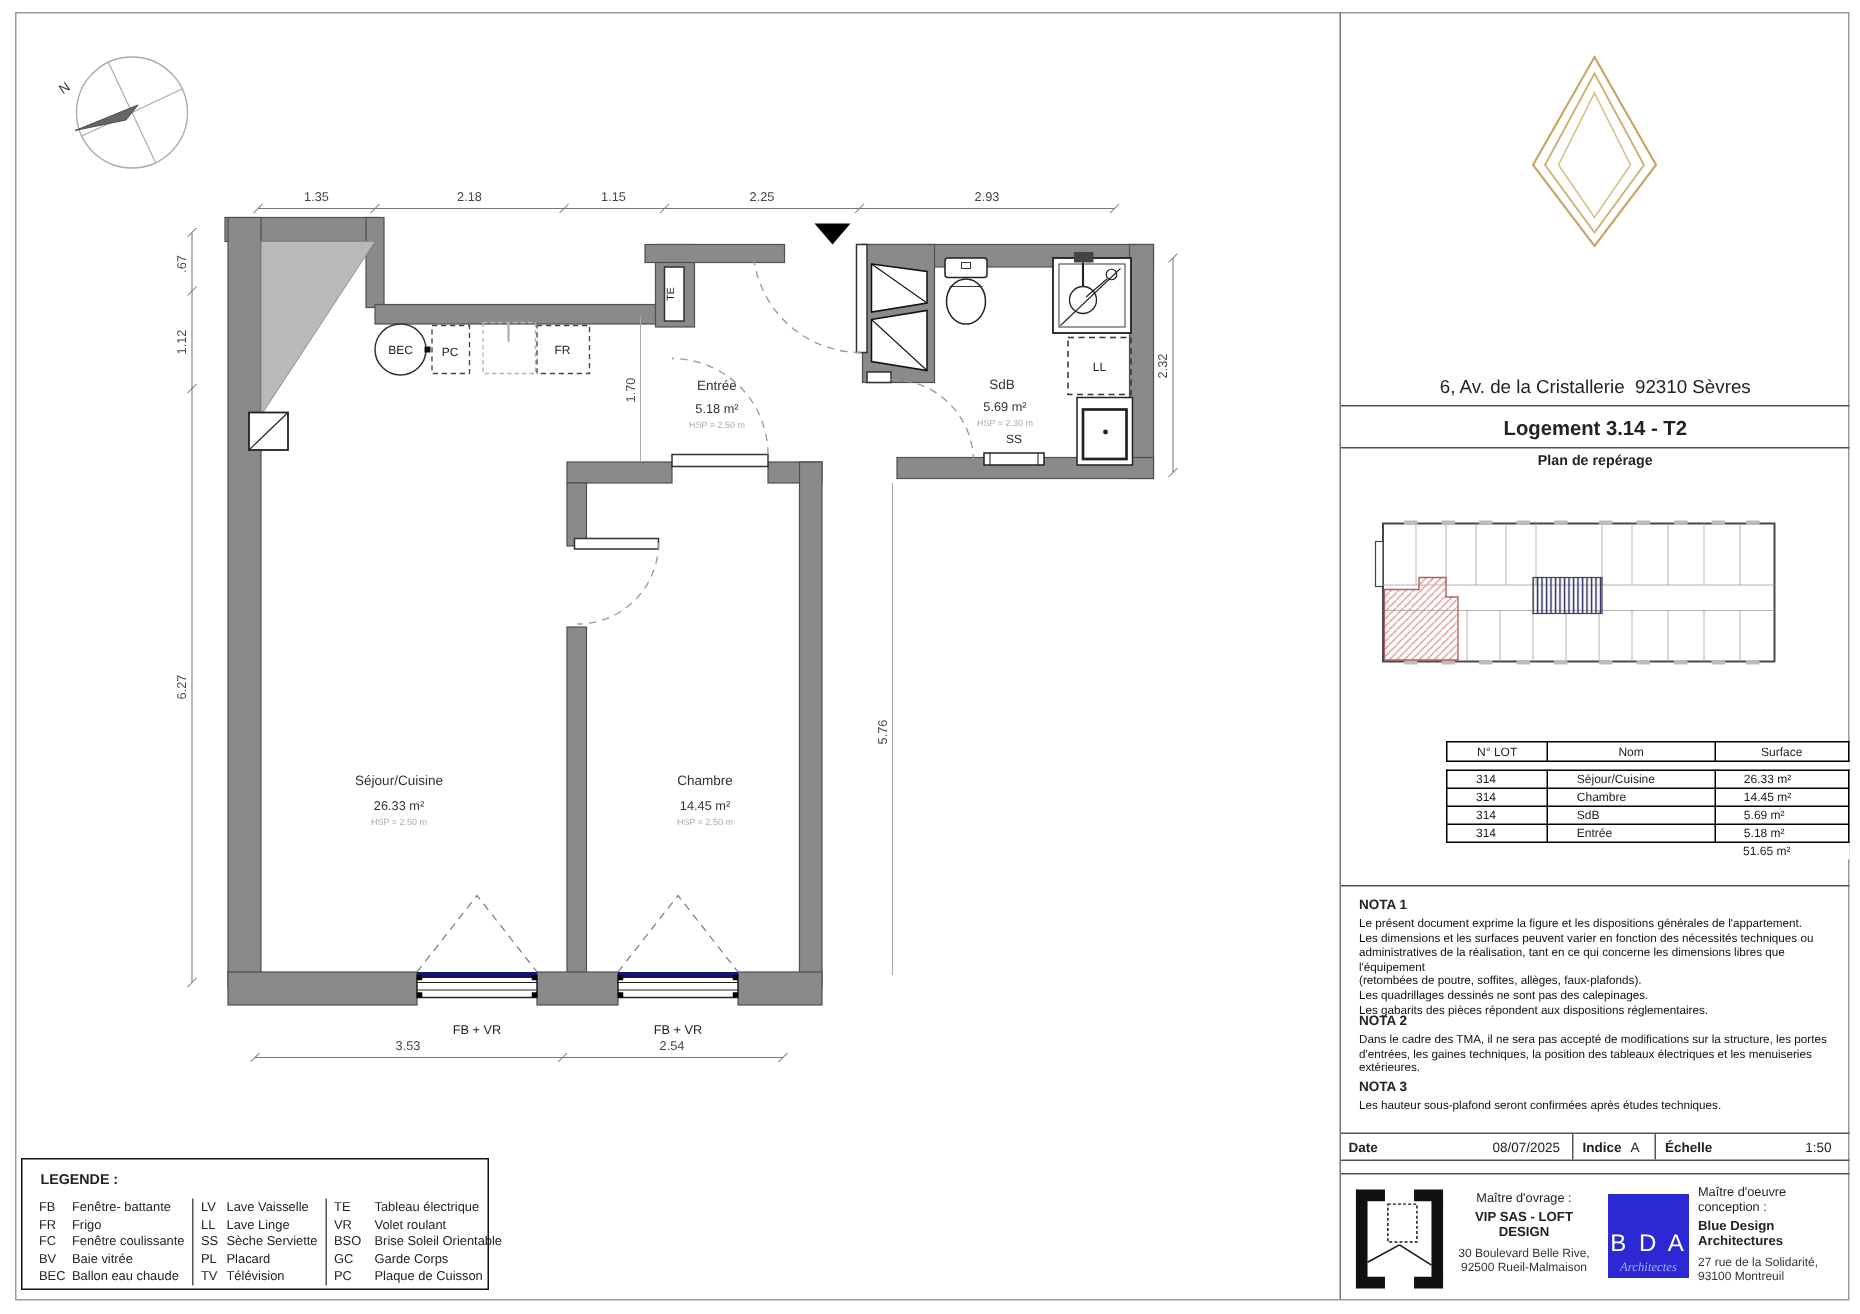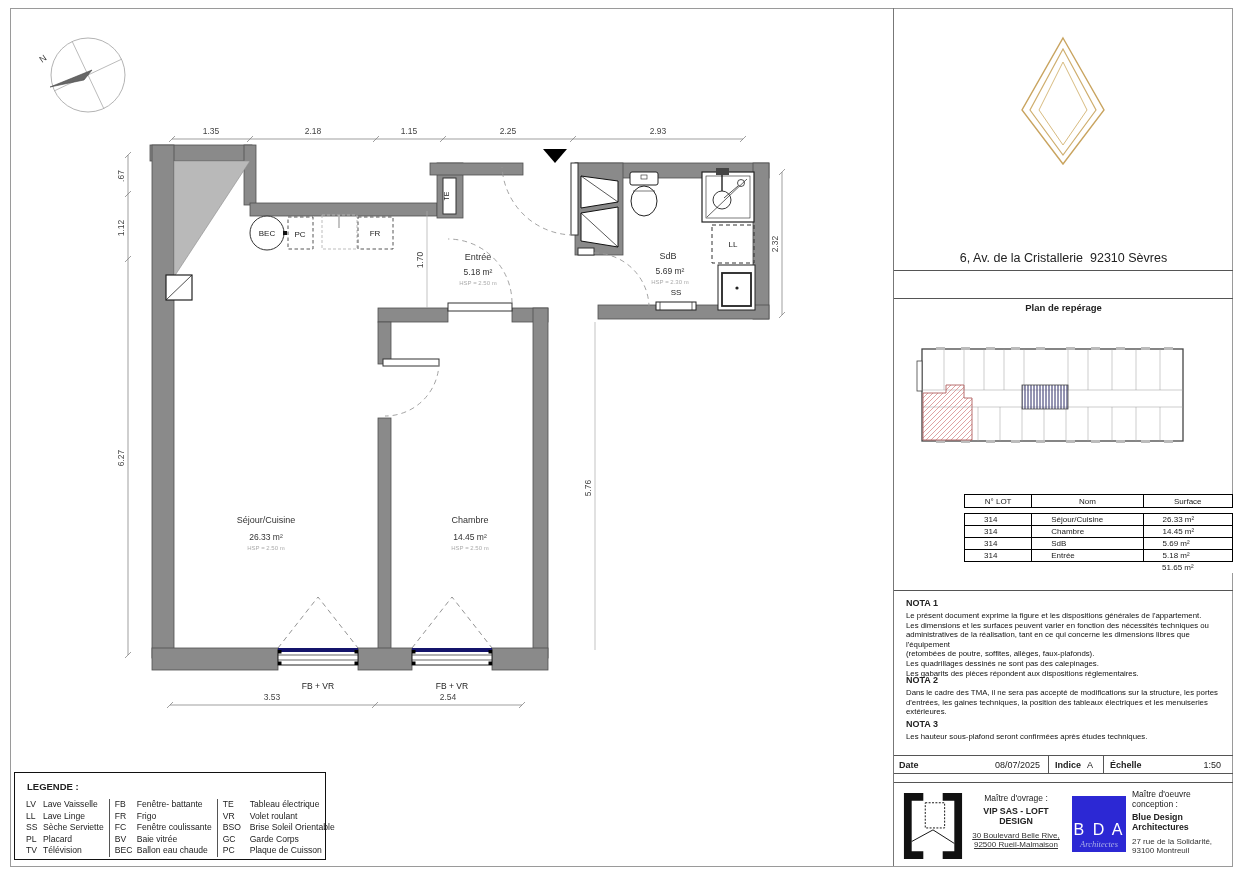--- a/index.html
+++ b/index.html
@@ -241,54 +241,55 @@
   <circle cx="58" cy="50" r="37" fill="none" stroke="#aaa" stroke-width="0.9"></circle>
   <line x1="24" y1="66" x2="92" y2="34" stroke="#aaa" stroke-width="0.8"></line>
   <line x1="42" y1="16" x2="74" y2="84" stroke="#aaa" stroke-width="0.8"></line>
   <polygon points="20,62 62,45 54,55" fill="#666" stroke="#444" stroke-width="0.6"></polygon>
   <text x="12" y="38" font-size="9" fill="#333" transform="rotate(-35 12 38)">N</text>
 </svg>
 
 <div class="abs legend">
   <div class="abs lg-title">LEGENDE :</div>
   <div class="abs lg-cols">
+    <div class="lg-col w2">
+      <div><span class="lg-ab">FB</span><span>Fenêtre- battante</span></div>
+      <div><span class="lg-ab">FR</span><span>Frigo</span></div>
+      <div><span class="lg-ab">FC</span><span>Fenêtre coulissante</span></div>
+      <div><span class="lg-ab">BV</span><span>Baie vitrée</span></div>
+      <div><span class="lg-ab">BEC</span><span>Ballon eau chaude</span></div>
+    </div>
     <div class="lg-col w1">
       <div><span class="lg-ab">LV</span><span>Lave Vaisselle</span></div>
       <div><span class="lg-ab">LL</span><span>Lave Linge</span></div>
       <div><span class="lg-ab">SS</span><span>Sèche Serviette</span></div>
       <div><span class="lg-ab">PL</span><span>Placard</span></div>
       <div><span class="lg-ab">TV</span><span>Télévision</span></div>
     </div>
-    <div class="lg-col w2">
-      <div><span class="lg-ab">FB</span><span>Fenêtre- battante</span></div>
-      <div><span class="lg-ab">FR</span><span>Frigo</span></div>
-      <div><span class="lg-ab">FC</span><span>Fenêtre coulissante</span></div>
-      <div><span class="lg-ab">BV</span><span>Baie vitrée</span></div>
-      <div><span class="lg-ab">BEC</span><span>Ballon eau chaude</span></div>
-    </div>
     <div class="lg-col w3">
       <div><span class="lg-ab">TE</span><span>Tableau électrique</span></div>
       <div><span class="lg-ab">VR</span><span>Volet roulant</span></div>
       <div><span class="lg-ab">BSO</span><span>Brise Soleil Orientable</span></div>
       <div><span class="lg-ab">GC</span><span>Garde Corps</span></div>
       <div><span class="lg-ab">PC</span><span>Plaque de Cuisson</span></div>
     </div>
   </div>
 </div>
 
 <div class="abs panel">
 
   <svg class="abs" style="left:106px;top:28px;" width="126" height="132" viewBox="0 0 126 132">
     <polygon points="63,2 104,74 63,128 22,74" fill="none" stroke="#c9a45f" stroke-width="1.4"></polygon>
     <polygon points="63,13 96,74 63,119 30,74" fill="none" stroke="#cfae6e" stroke-width="1.2"></polygon>
     <polygon points="63,26 87,74 63,109 39,74" fill="none" stroke="#d8bb80" stroke-width="1"></polygon>
   </svg>
 
   <div class="abs address">6, Av. de la Cristallerie  92310 Sèvres</div>
   <div class="abs hline" style="top:262px;"></div>
+  <div class="abs unit">Logement 3.14 - T2</div>
   <div class="abs hline" style="top:290px;"></div>
   <div class="abs reperage">Plan de repérage</div>
 
   <svg class="abs" style="left:22px;top:337px;" width="273" height="102" viewBox="0 0 273 102">
     <defs>
       <pattern id="hatchRed" width="5" height="5" patternUnits="userSpaceOnUse">
         <path d="M0,5 L5,0" stroke="#d88c8c" stroke-width="0.8"></path>
       </pattern>
       <pattern id="hatchBlue" width="3" height="6" patternUnits="userSpaceOnUse">
         <line x1="1" y1="0" x2="1" y2="6" stroke="#2a2a66" stroke-width="1"></line>
@@ -420,21 +421,21 @@
     <svg class="abs" style="left:8px;top:8px;" width="62" height="70" viewBox="0 0 64 72">
       <polygon points="2,2 22,2 22,10 10,10 10,62 22,62 22,70 2,70" fill="#111"></polygon>
       <polygon points="62,2 42,2 42,10 54,10 54,62 42,62 42,70 62,70" fill="#111"></polygon>
       <rect x="24" y="12" width="20" height="26" fill="none" stroke="#111" stroke-width="1" stroke-dasharray="2 1.5"></rect>
       <line x1="10" y1="52" x2="32" y2="40" stroke="#111" stroke-width="1"></line>
       <line x1="32" y1="40" x2="54" y2="54" stroke="#111" stroke-width="1"></line>
     </svg>
     <div class="abs moa">
       <div class="f-label">Maître d'ovrage :</div>
       <div class="f-name">VIP SAS - LOFT DESIGN</div>
-      <div class="f-addr" style="white-space:pre-line;text-decoration:underline;">30 Boulevard Belle Rive,
+      <div class="f-addr" style="white-space:pre-line;">30 Boulevard Belle Rive,
 92500 Rueil-Malmaison</div>
     </div>
     <div class="abs bda-logo">
       <div class="bda-top">B D A</div>
       <div class="bda-sub">Architectes</div>
     </div>
     <div class="abs moe">
       <div class="f-label">Maître d'oeuvre
 conception :</div>
       <div class="f-name">Blue Design Architectures</div>

